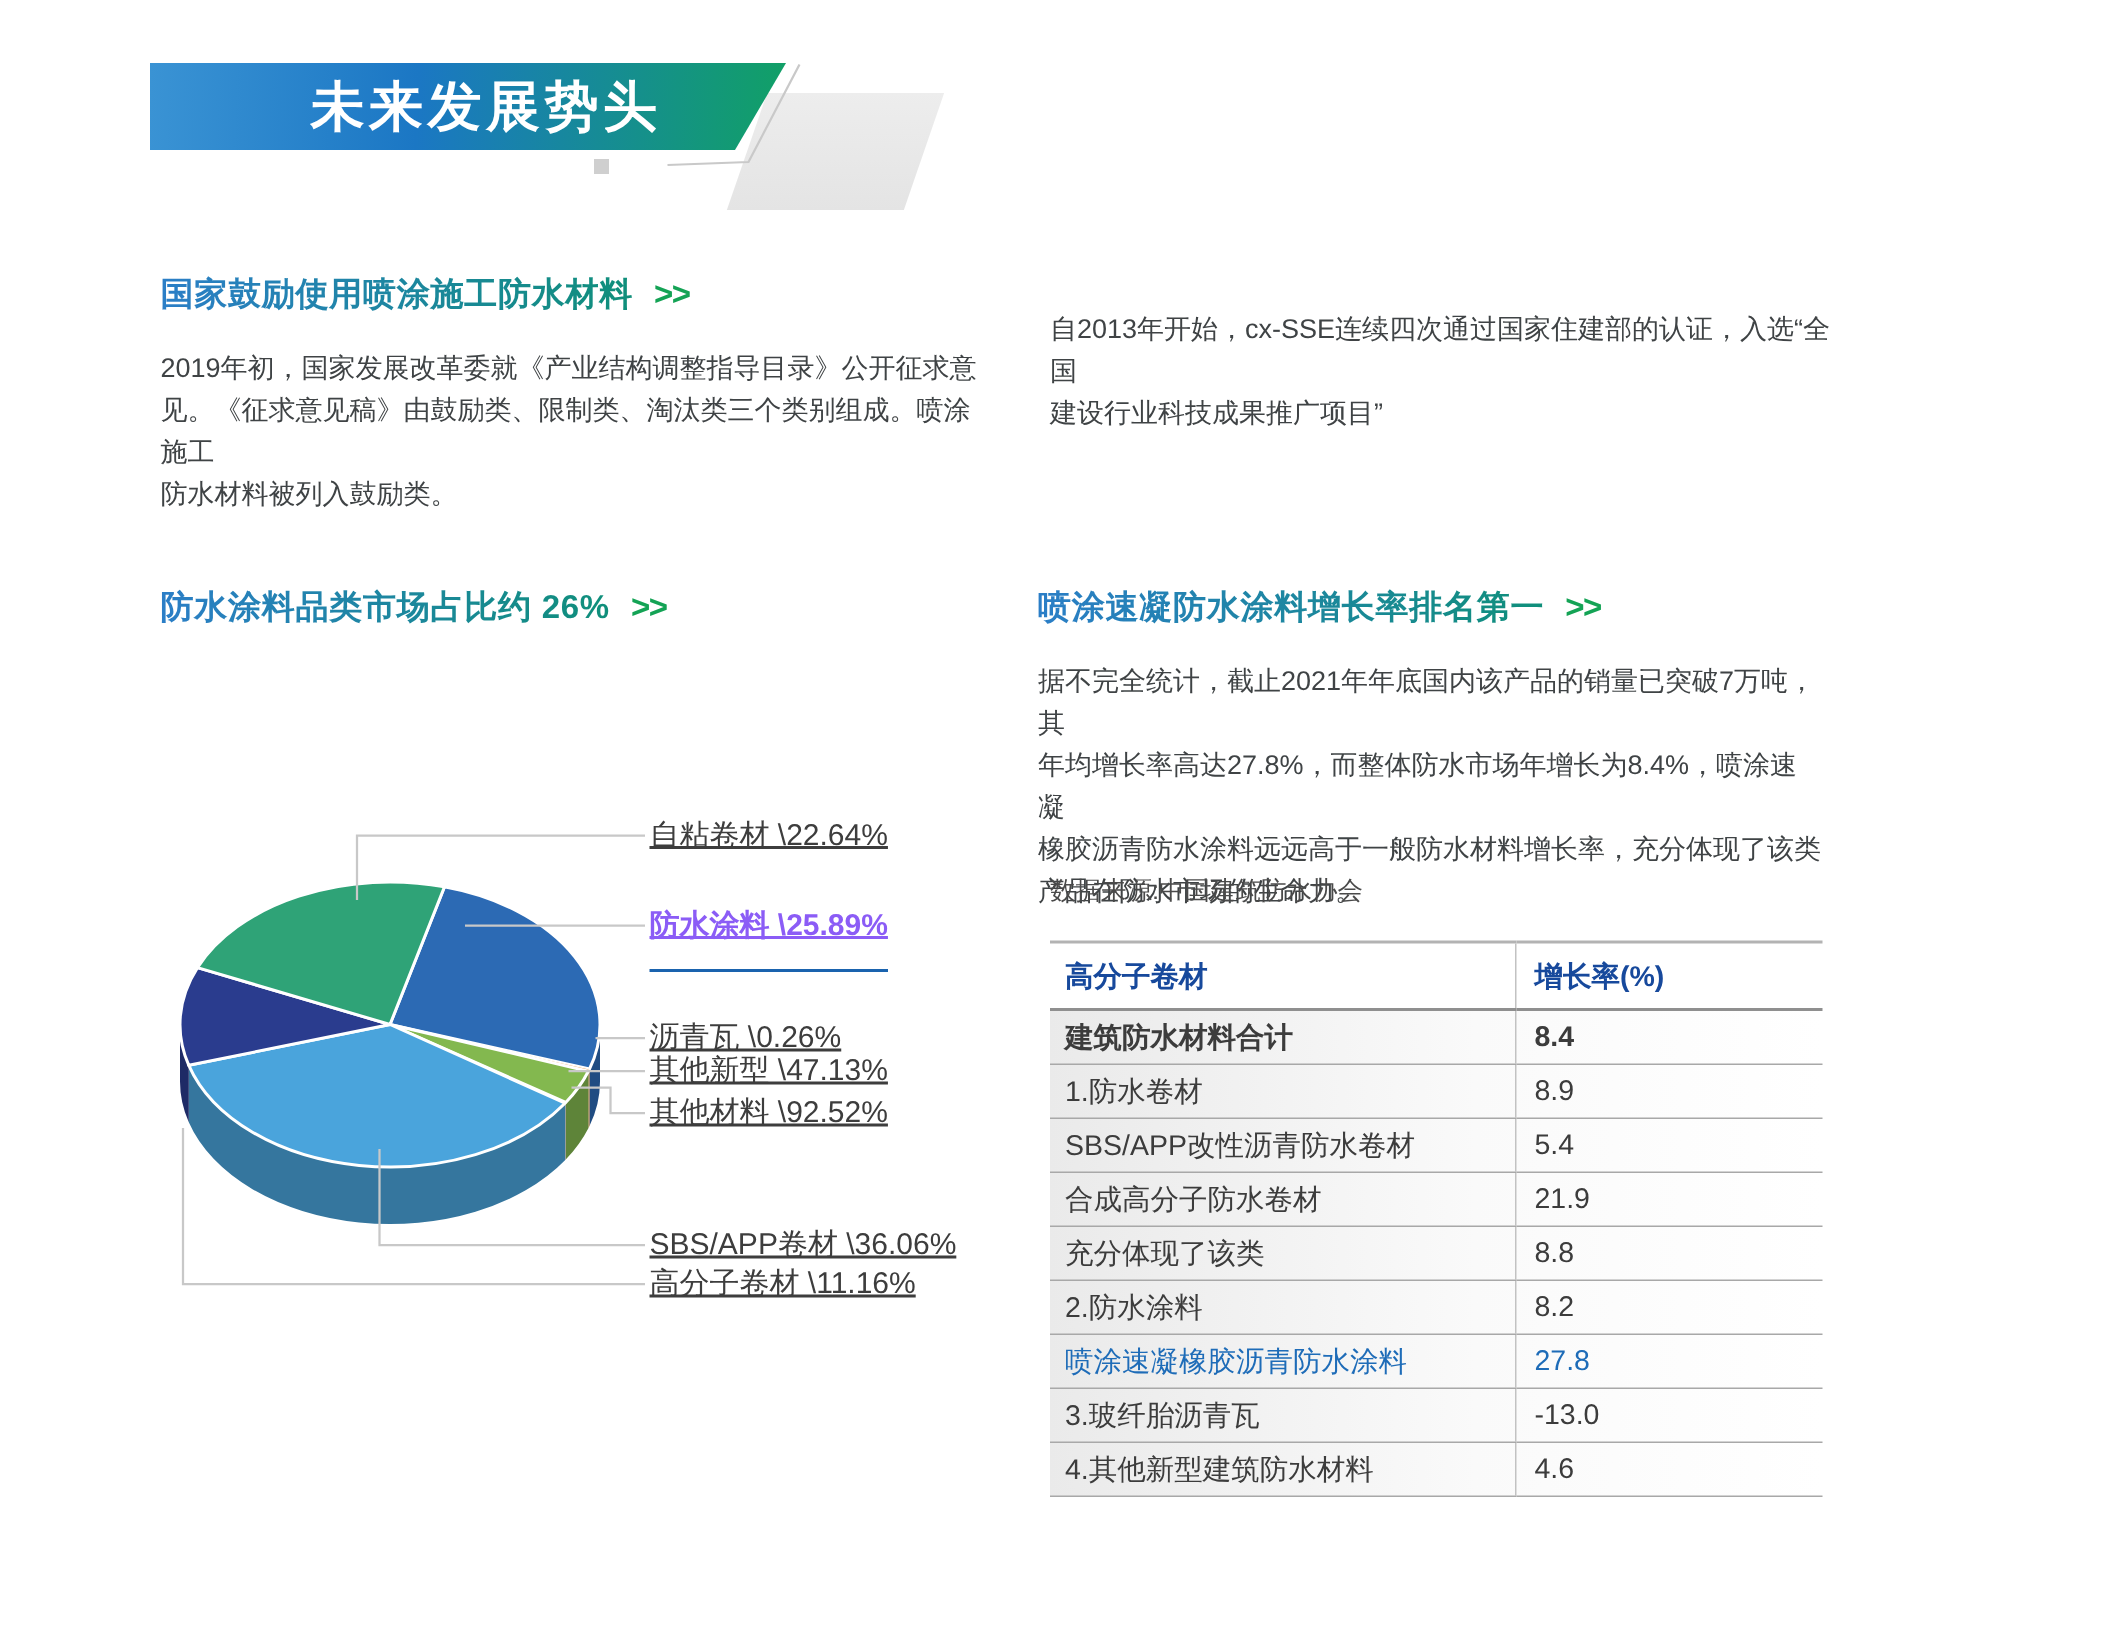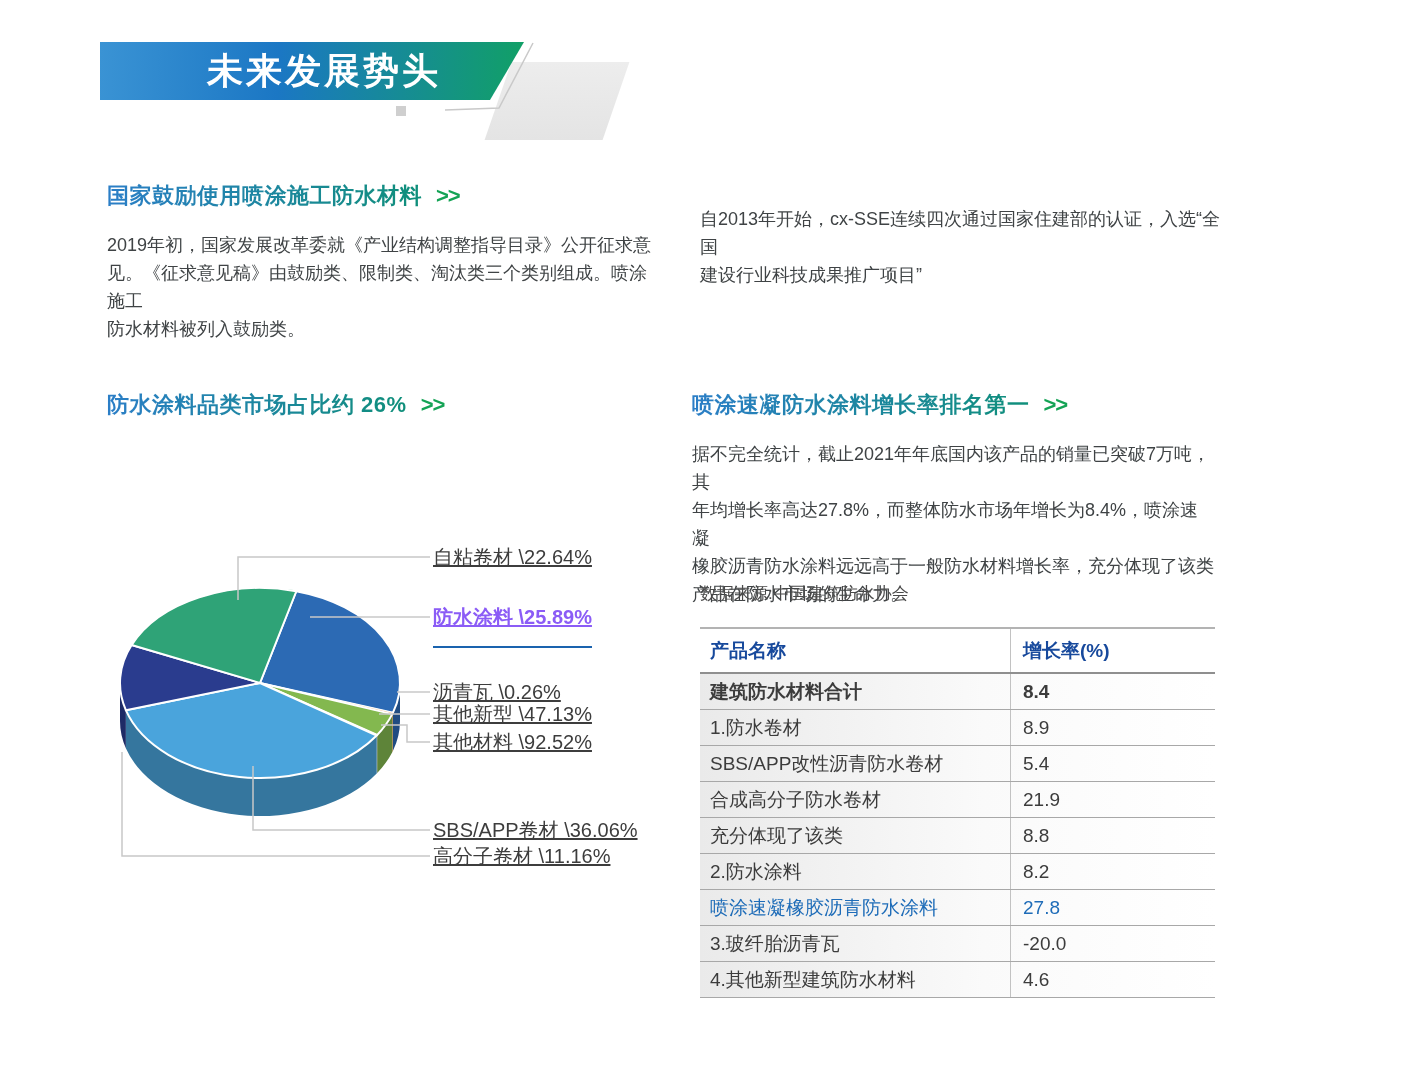--- a/index.html
+++ b/index.html
@@ -119,21 +119,21 @@
 橡胶沥青防水涂料远远高于一般防水材料增长率，充分体现了该类
 产品在防水市场的生命力。</p>
   </section>
 
   <div class="source-note">数据来源:中国建筑防水协会</div>
 
   <div class="table-block">
     <table>
       <thead>
         <tr>
-          <th>产品名称</th>
+          <th>高分子卷材</th>
           <th class="val">增长率(%)</th>
         </tr>
       </thead>
       <tbody id="growth-table-body">
           <tr>
             <td>建筑防水材料合计</td>
             <td class="val">8.4</td>
           </tr>
           <tr>
             <td>1.防水卷材</td>
@@ -154,21 +154,21 @@
           <tr>
             <td>2.防水涂料</td>
             <td class="val">8.2</td>
           </tr>
           <tr class="hl">
             <td>喷涂速凝橡胶沥青防水涂料</td>
             <td class="val">27.8</td>
           </tr>
           <tr>
             <td>3.玻纤胎沥青瓦</td>
-            <td class="val">-20.0</td>
+            <td class="val">-13.0</td>
           </tr>
           <tr>
             <td>4.其他新型建筑防水材料</td>
             <td class="val">4.6</td>
           </tr>
         </tbody>
     </table>
   </div>
 
 </div>

